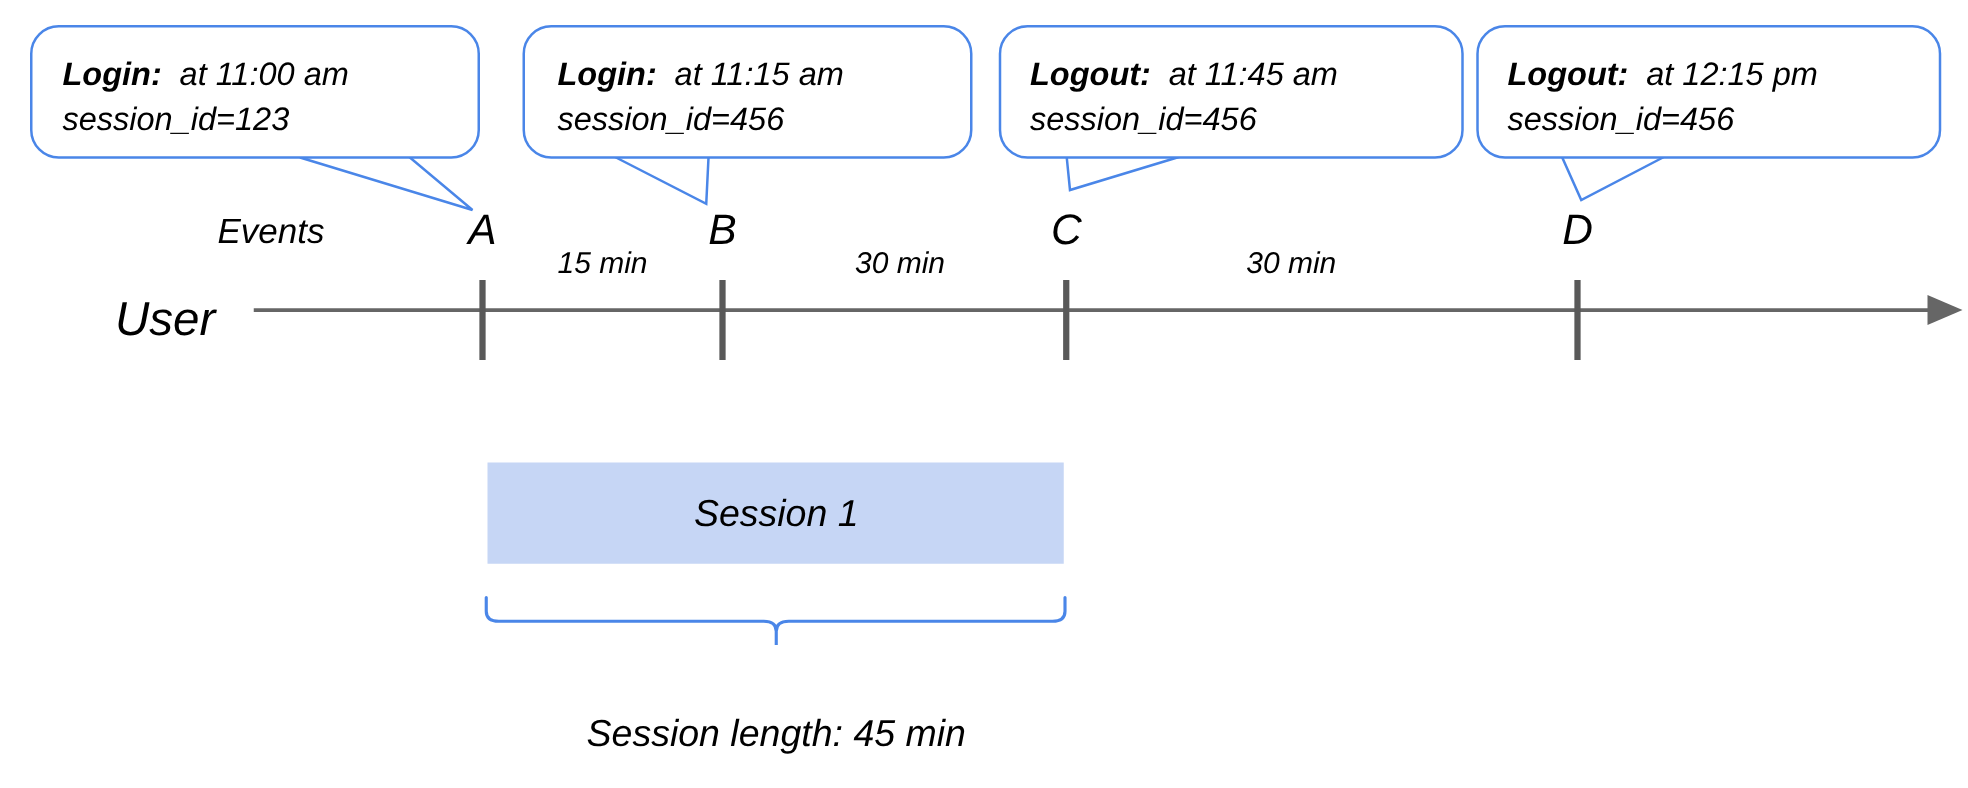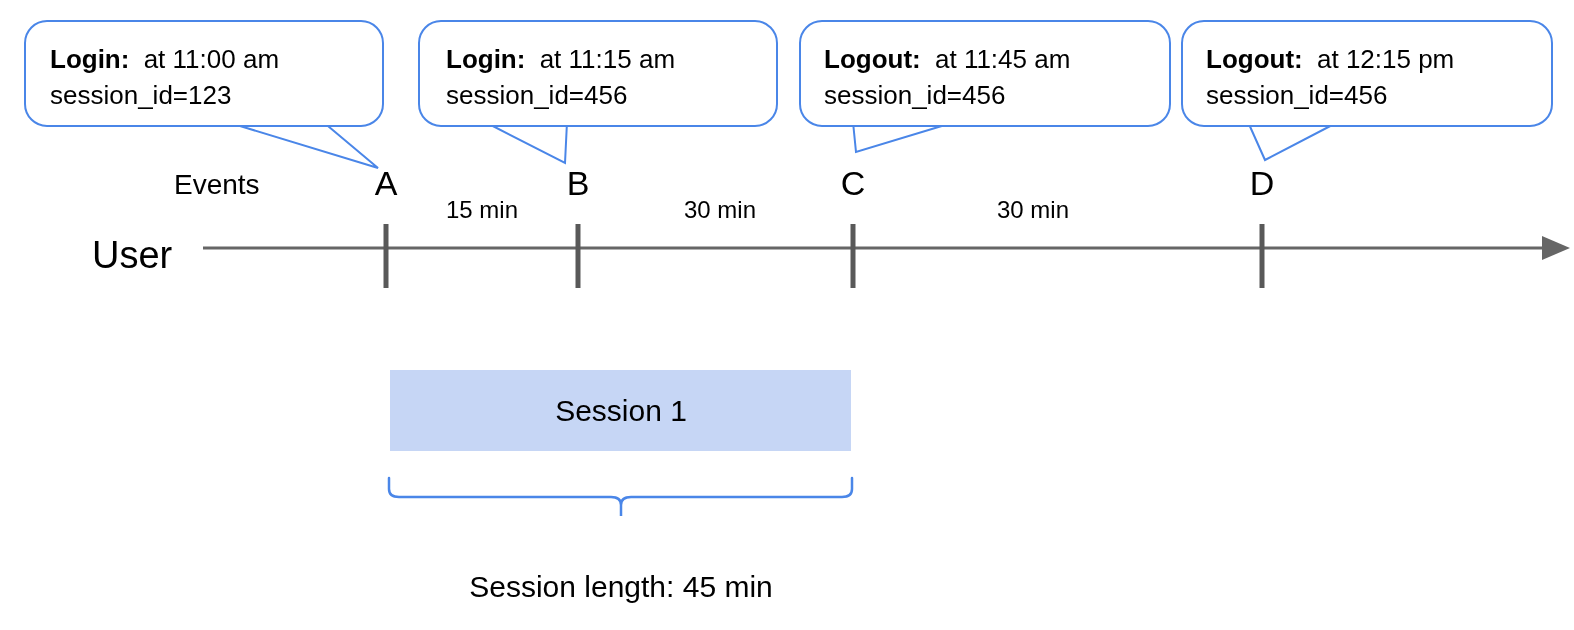--- a/index.html
+++ b/index.html
@@ -11,20 +11,21 @@
   body {
     width: 1574px;
     height: 630px;
     font-family: "Liberation Sans", sans-serif;
     overflow: hidden;
   }
   #diagram-root {
     position: relative;
     width: 1298px;
     height: 630px;
+    font-style: italic;
   }
   svg#diagram {
     display: block;
     width: 1574px;
     height: 630px;
   }
   .callout-box {
     fill: #ffffff;
     stroke: #4a86e8;
     stroke-width: 2;

